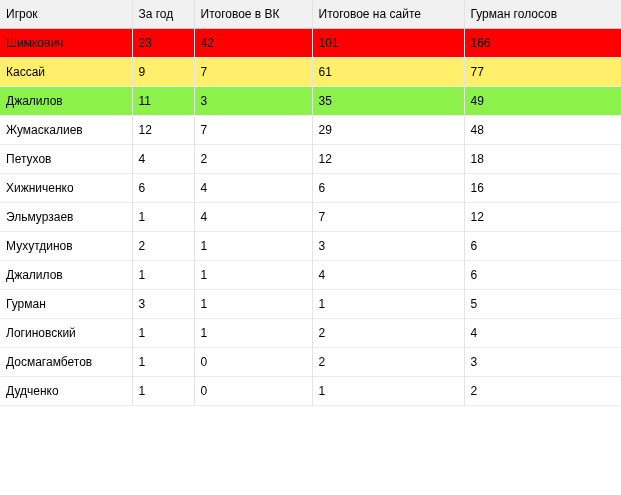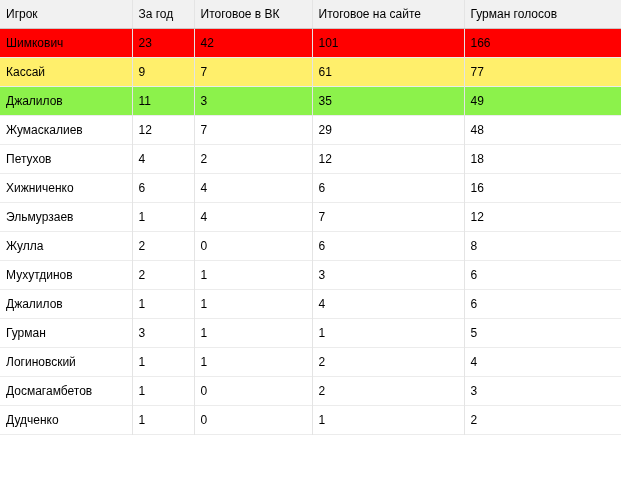--- a/index.html
+++ b/index.html
@@ -124,27 +124,20 @@
         <td class="sep">16</td>
       </tr>
       <tr>
         <td>Эльмурзаев</td>
         <td class="sep">1</td>
         <td class="sep">4</td>
         <td class="sep">7</td>
         <td class="sep">12</td>
       </tr>
       <tr>
-        <td>Жулла</td>
-        <td class="sep">2</td>
-        <td class="sep">0</td>
-        <td class="sep">6</td>
-        <td class="sep">8</td>
-      </tr>
-      <tr>
         <td>Мухутдинов</td>
         <td class="sep">2</td>
         <td class="sep">1</td>
         <td class="sep">3</td>
         <td class="sep">6</td>
       </tr>
       <tr>
         <td>Джалилов</td>
         <td class="sep">1</td>
         <td class="sep">1</td>

